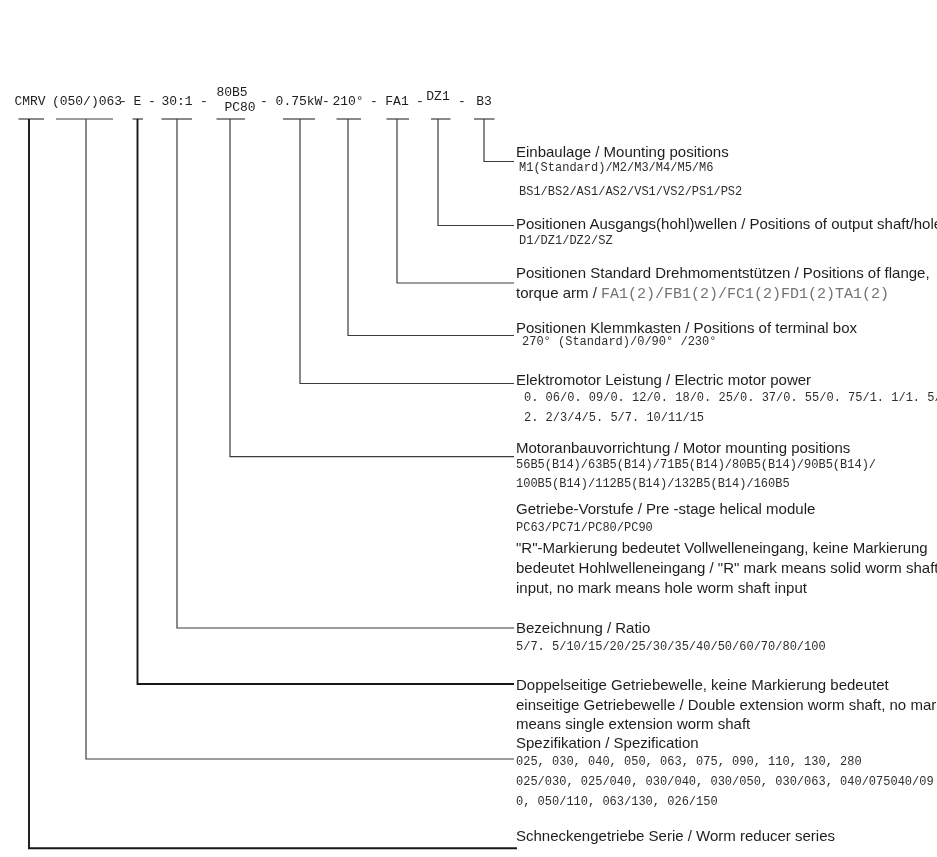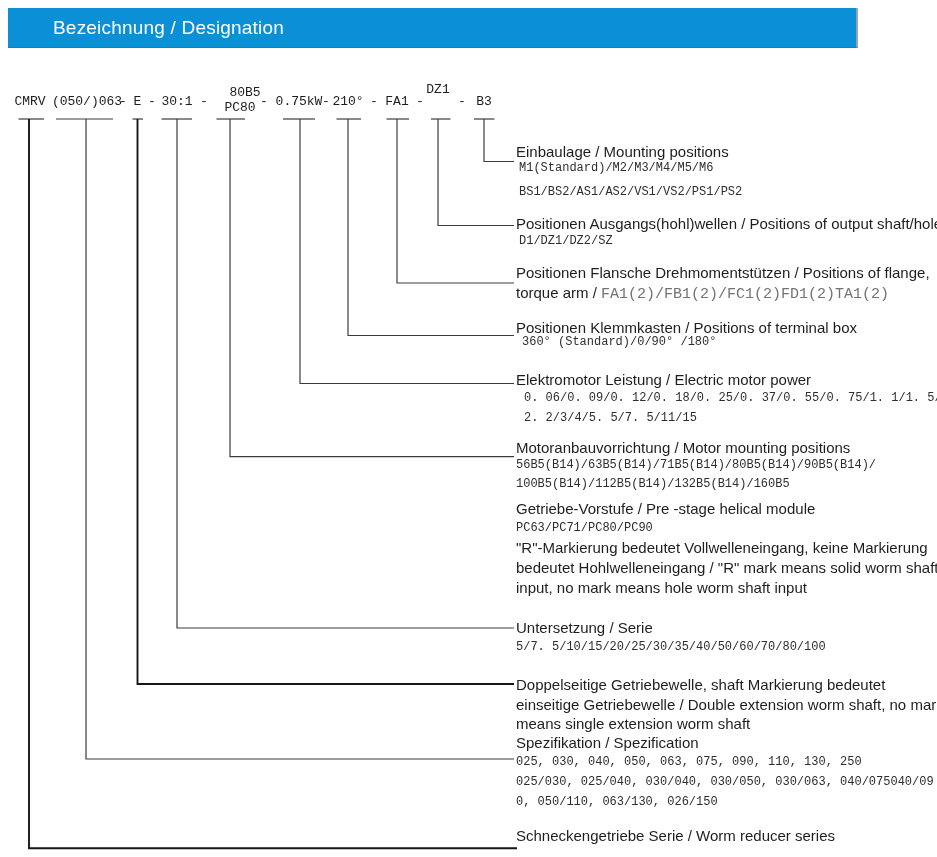--- a/index.html
+++ b/index.html
@@ -34,23 +34,20 @@
   .ind3{left:519px;} .ind6{left:522px;} .ind8{left:524px;}
   .hinline{font-size:15px;color:#1e1e1e;}
   .vinline{font-family:"Liberation Mono","DejaVu Sans Mono",monospace;
            font-size:15px;color:#737373;}
 </style>
 </head>
 <body>
 
 <div class="page">
 
-  <div class="header" style="background-color: rgb(11, 143, 214);">
-    <span class="header-title">Bezeichnung / Designation</span>
-  </div>
 
   <svg class="lines" viewBox="0 0 937 857" xmlns="http://www.w3.org/2000/svg">
 
     <path d="M18.5 119H44"></path>
     <path d="M56 119H113"></path>
     <path d="M132.5 119H143"></path>
     <path d="M161.5 119H192"></path>
     <path d="M216.5 119H245"></path>
     <path d="M283 119H315"></path>
     <path d="M336.5 119H361"></path>
@@ -71,89 +68,89 @@
   </svg>
 
   <div>
     <span class="seg" style="left:30px;top:95px">CMRV</span>
     <span class="seg" style="left:87px;top:95px">(050/)063</span>
     <span class="dash" style="left:123px;top:95px">-</span>
     <span class="seg" style="left:137.5px;top:95px">E</span>
     <span class="dash" style="left:152px;top:95px">-</span>
     <span class="seg" style="left:177px;top:95px">30:1</span>
     <span class="dash" style="left:204px;top:95px">-</span>
-    <span class="seg" style="left:245px;top:86px">80B5</span>
+    <span class="seg" style="left:232px;top:86px">80B5</span>
     <span class="seg" style="left:240px;top:101px">PC80</span>
     <span class="dash" style="left:264px;top:95px">-</span>
     <span class="seg" style="left:299px;top:95px">0.75kW</span>
     <span class="dash" style="left:326px;top:95px">-</span>
     <span class="seg" style="left:348px;top:95px">210°</span>
     <span class="dash" style="left:374px;top:95px">-</span>
     <span class="seg" style="left:397px;top:95px">FA1</span>
     <span class="dash" style="left:420px;top:95px">-</span>
-    <span class="seg" style="left:438px;top:83px">DZ1</span>
+    <span class="seg" style="left:438px;top:90px">DZ1</span>
     <span class="dash" style="left:462px;top:95px">-</span>
     <span class="seg" style="left:484px;top:95px">B3</span>
   </div>
 
   <div>
     <div class="h" style="top:144px">Einbaulage / Mounting positions</div>
     <div class="v ind3" style="top:162px">M1(Standard)/M2/M3/M4/M5/M6</div>
     <div class="v ind3" style="top:186px">BS1/BS2/AS1/AS2/VS1/VS2/PS1/PS2</div>
   </div>
 
   <div>
     <div class="h" style="top:216px">Positionen Ausgangs(hohl)wellen / Positions of output shaft/hole</div>
     <div class="v ind3" style="top:235px">D1/DZ1/DZ2/SZ</div>
   </div>
 
   <div>
-    <div class="h" style="top:265px">Positionen Flansche Drehmomentstützen / Positions of flange,</div>
+    <div class="h" style="top:265px">Positionen Standard Drehmomentstützen / Positions of flange,</div>
     <div class="h" style="top:285px"><span class="hinline">torque arm / </span><span class="vinline">FA1(2)/FB1(2)/FC1(2)FD1(2)TA1(2)</span></div>
   </div>
 
   <div>
     <div class="h" style="top:320px">Positionen Klemmkasten / Positions of terminal box</div>
-    <div class="v ind6" style="top:336px">360° (Standard)/0/90° /180°</div>
+    <div class="v ind6" style="top:336px">270° (Standard)/0/90° /230°</div>
   </div>
 
   <div>
     <div class="h" style="top:372px">Elektromotor Leistung / Electric motor power</div>
     <div class="v ind8" style="top:392px">0. 06/0. 09/0. 12/0. 18/0. 25/0. 37/0. 55/0. 75/1. 1/1. 5/</div>
-    <div class="v ind8" style="top:412px">2. 2/3/4/5. 5/7. 5/11/15</div>
+    <div class="v ind8" style="top:412px">2. 2/3/4/5. 5/7. 10/11/15</div>
   </div>
 
   <div>
     <div class="h" style="top:440px">Motoranbauvorrichtung / Motor mounting positions</div>
     <div class="v" style="top:459px">56B5(B14)/63B5(B14)/71B5(B14)/80B5(B14)/90B5(B14)/</div>
     <div class="v" style="top:478px">100B5(B14)/112B5(B14)/132B5(B14)/160B5</div>
   </div>
 
   <div>
     <div class="h" style="top:501px">Getriebe-Vorstufe / Pre -stage helical module</div>
     <div class="v" style="top:522px">PC63/PC71/PC80/PC90</div>
     <div class="h" style="top:540px">"R"-Markierung bedeutet Vollwelleneingang, keine Markierung</div>
     <div class="h" style="top:560px">bedeutet Hohlwelleneingang / "R" mark means solid worm shaft</div>
     <div class="h" style="top:580px">input, no mark means hole worm shaft input</div>
   </div>
 
   <div>
-    <div class="h" style="top:620px">Untersetzung / Serie</div>
+    <div class="h" style="top:620px">Bezeichnung / Ratio</div>
     <div class="v" style="top:641px">5/7. 5/10/15/20/25/30/35/40/50/60/70/80/100</div>
   </div>
 
   <div>
-    <div class="h" style="top:677px">Doppelseitige Getriebewelle, shaft Markierung bedeutet</div>
+    <div class="h" style="top:677px">Doppelseitige Getriebewelle, keine Markierung bedeutet</div>
     <div class="h" style="top:697px">einseitige Getriebewelle / Double extension worm shaft, no mark</div>
     <div class="h" style="top:716px">means single extension worm shaft</div>
   </div>
 
   <div>
     <div class="h" style="top:735px">Spezifikation / Spezification</div>
-    <div class="v" style="top:756px">025, 030, 040, 050, 063, 075, 090, 110, 130, 250</div>
+    <div class="v" style="top:756px">025, 030, 040, 050, 063, 075, 090, 110, 130, 280</div>
     <div class="v" style="top:776px">025/030, 025/040, 030/040, 030/050, 030/063, 040/075040/09</div>
     <div class="v" style="top:796px">0, 050/110, 063/130, 026/150</div>
   </div>
 
   <div>
     <div class="h" style="top:828px">Schneckengetriebe Serie / Worm reducer series</div>
   </div>
 
 </div>
 

